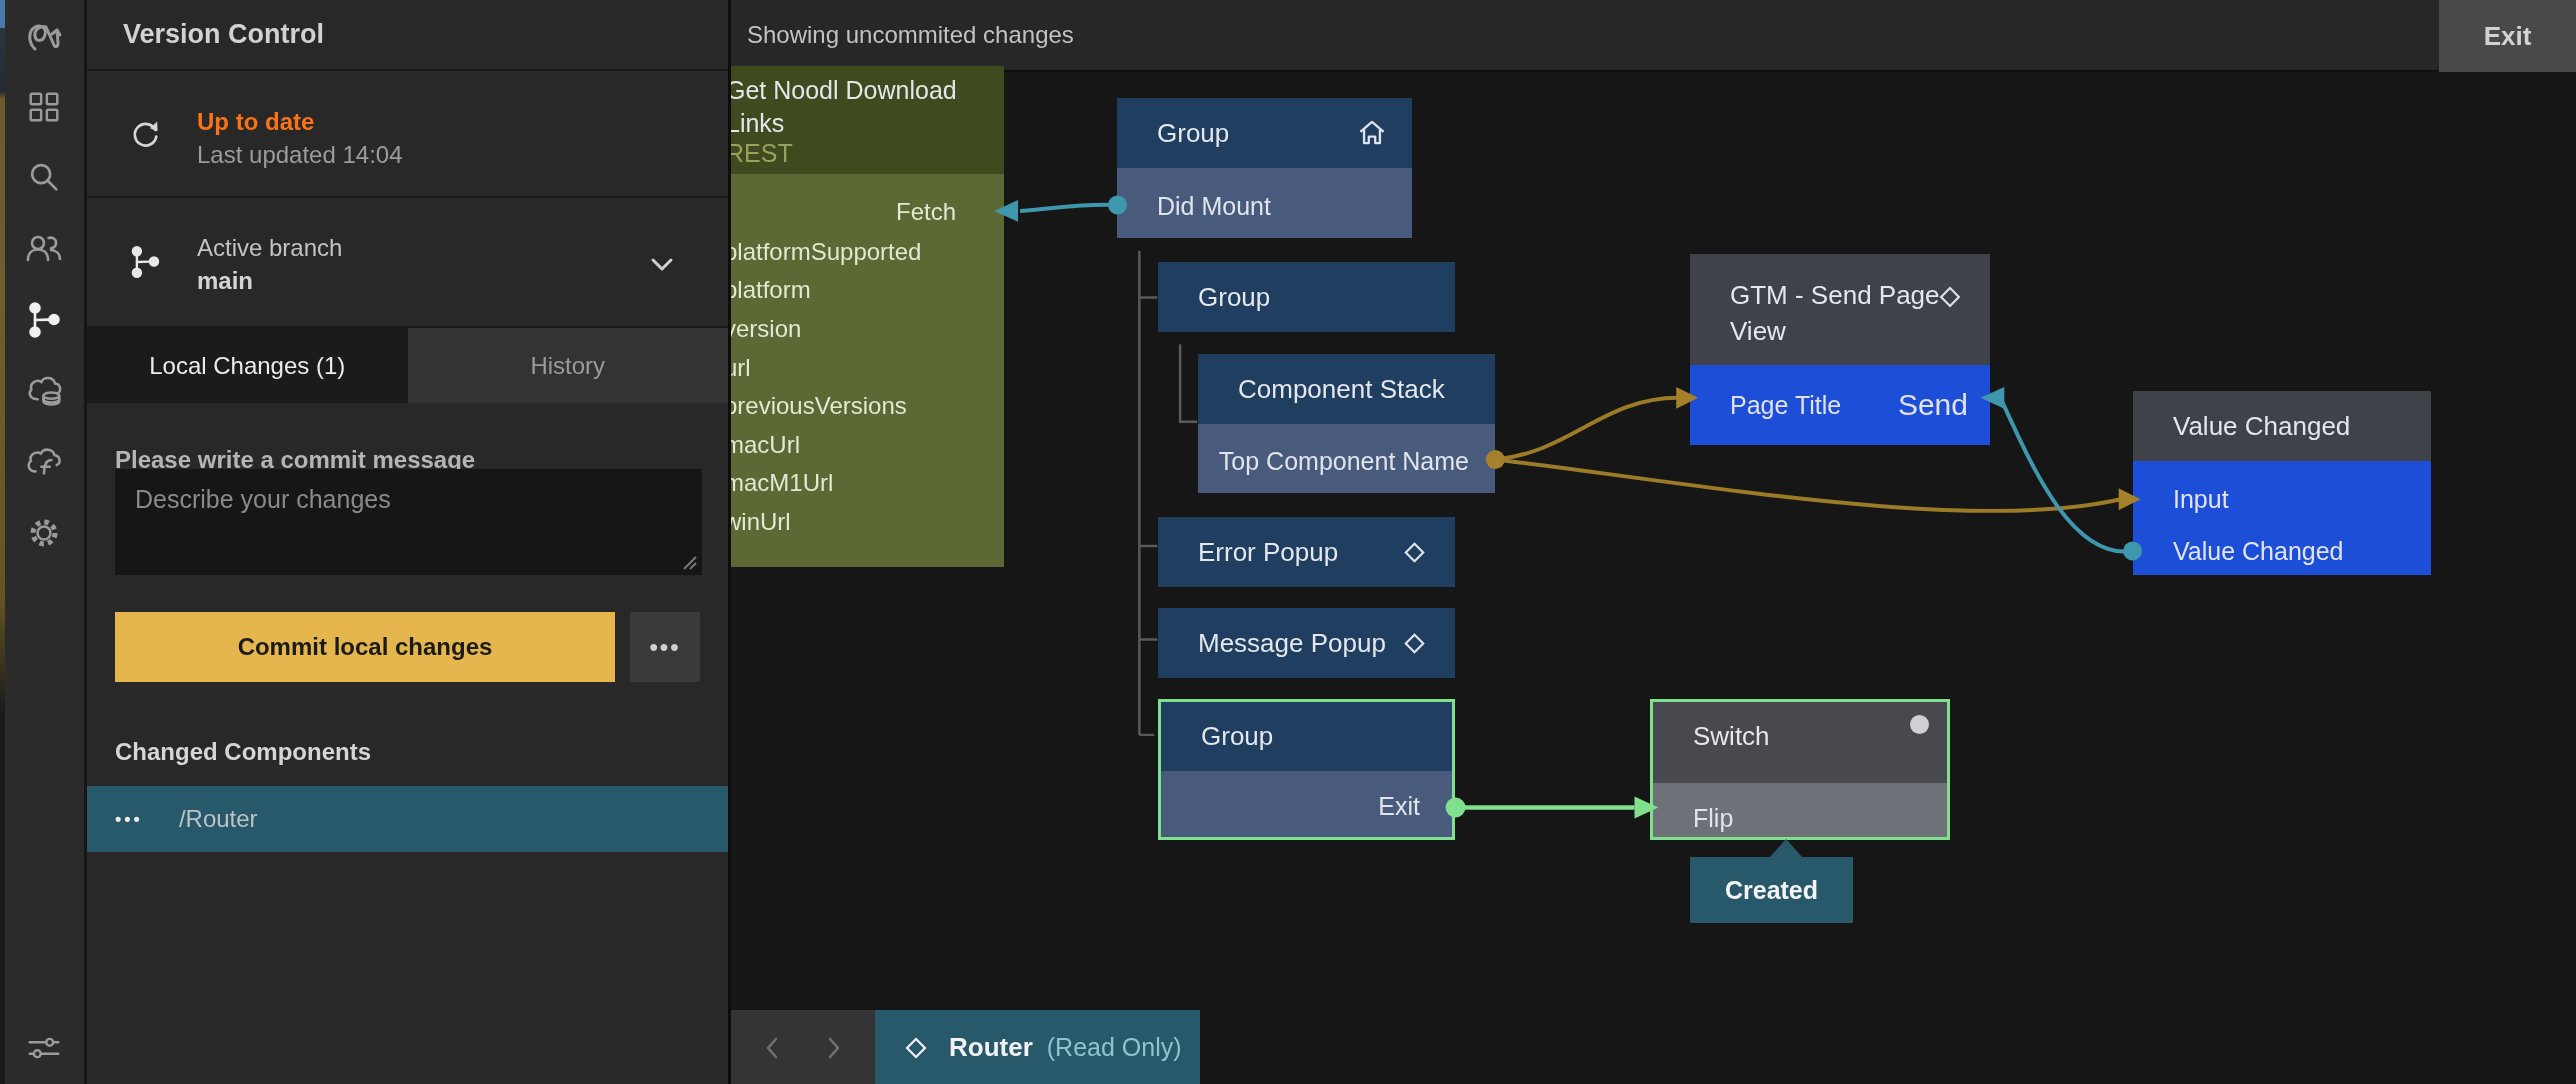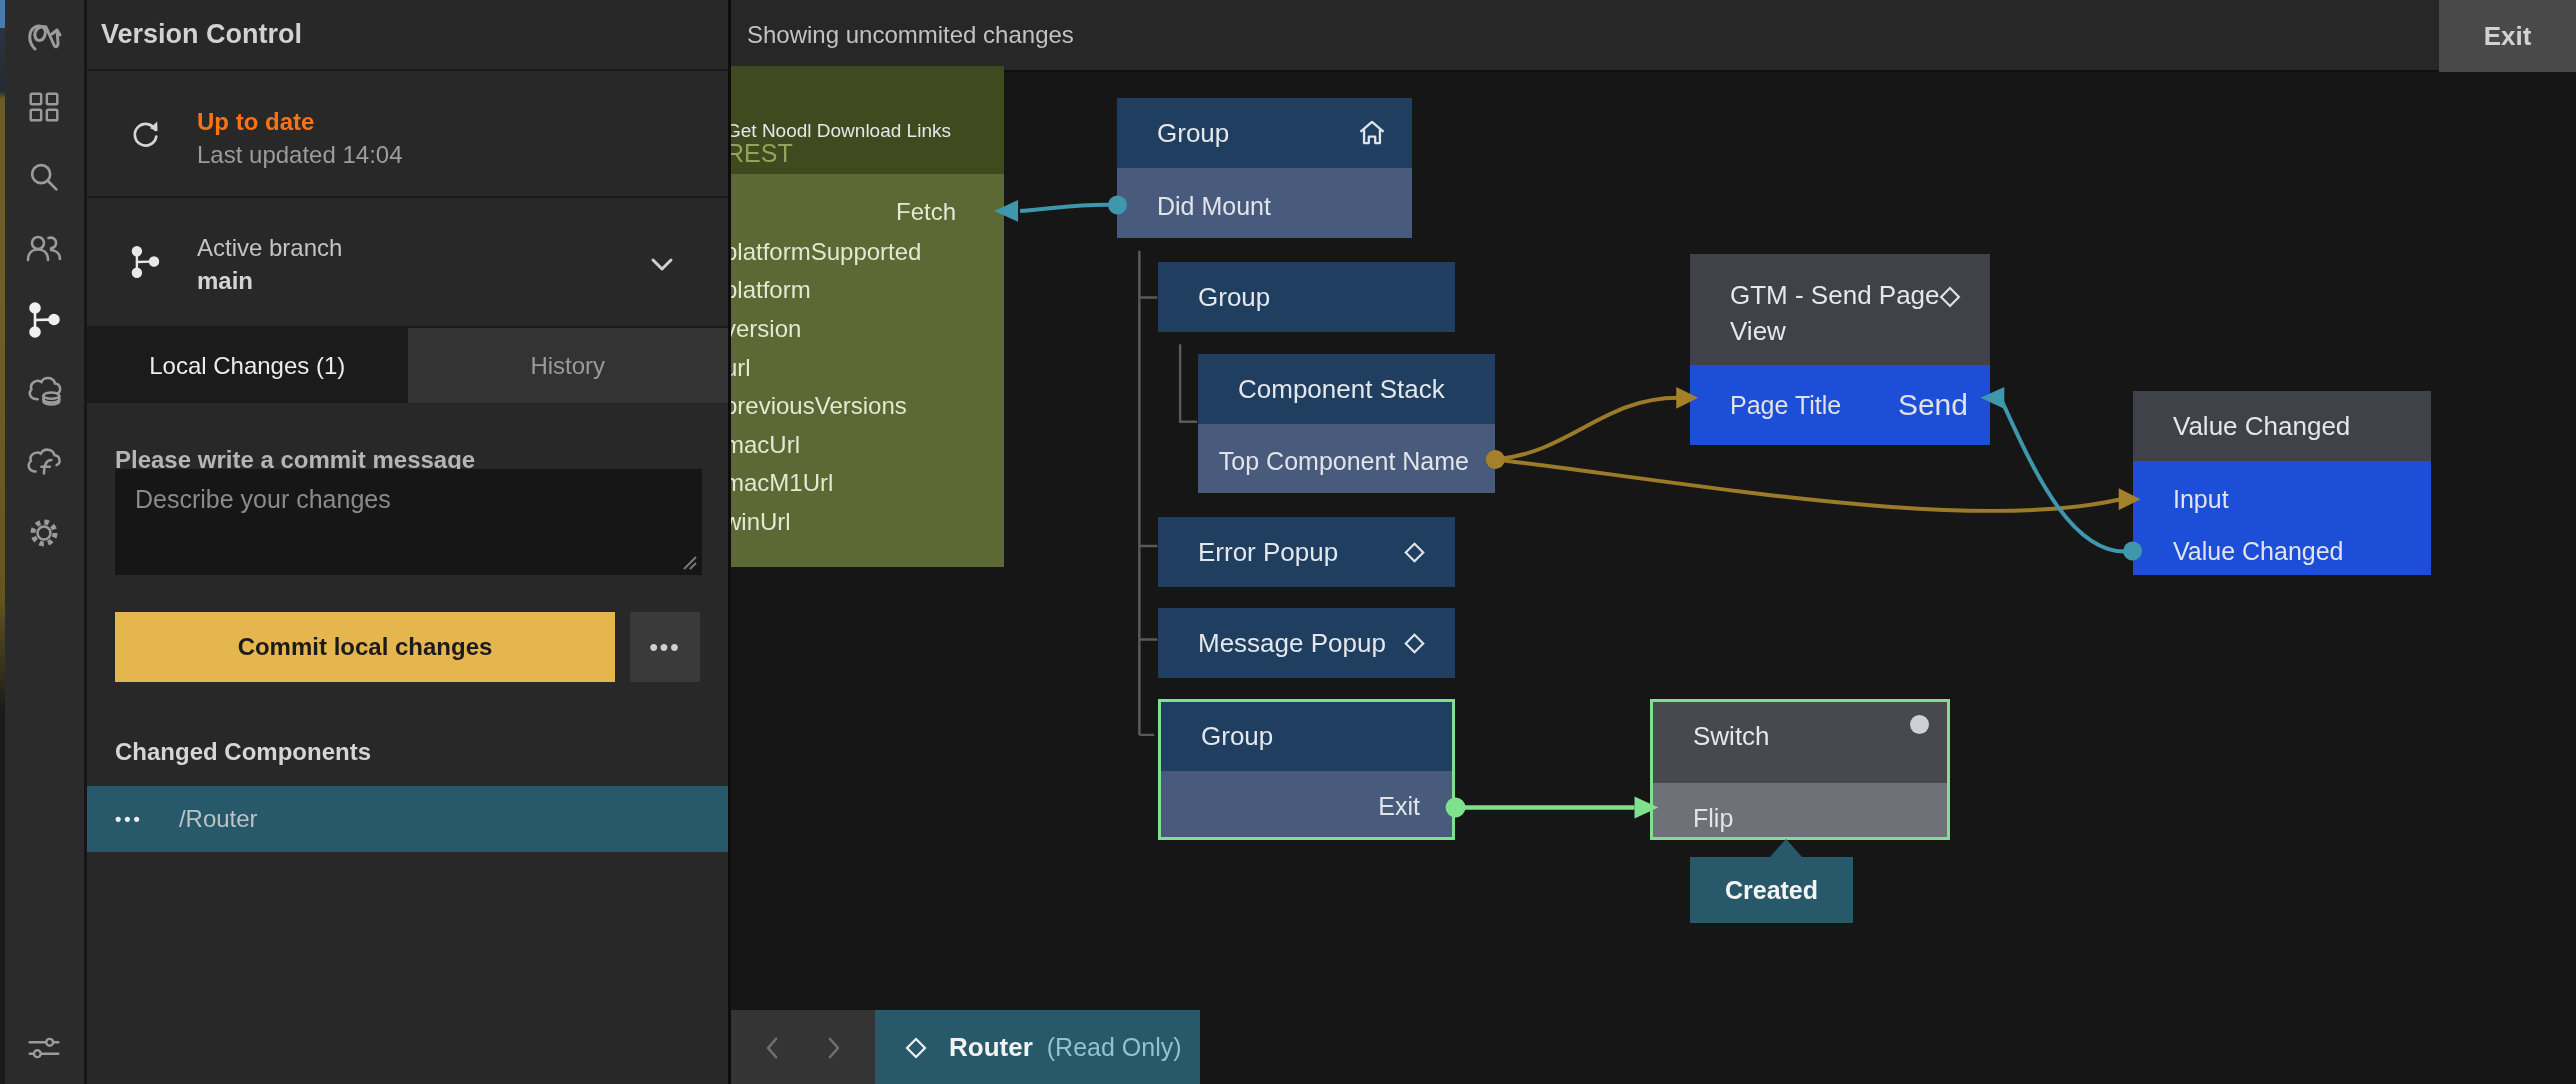--- a/index.html
+++ b/index.html
@@ -12,21 +12,21 @@
     background:linear-gradient(180deg,#4a79ab 0,#4a79ab 28px,#2b3542 28px,#242a31 91px,
                #6b5b2b 99px,#6f5e2c 298px,#645523 597px,#322d1c 676px,#1a1a1a 711px,#1a1a1a 100%);}
   .rail-icon{position:absolute;left:22px;width:44px;height:44px;display:flex;
              align-items:center;justify-content:center;}
   .rail svg{display:block;}
 
   
   .panel{position:absolute;left:84px;top:0;width:647px;height:1085px;background:#282828;
          border-left:3px solid #161616;border-right:3px solid #0d0d0d;box-sizing:border-box;z-index:5;}
   .panel-header{height:71px;border-bottom:2px solid #1a1a1a;box-sizing:border-box;
-                display:flex;align-items:center;padding-left:14px;}
+                display:flex;align-items:center;padding-left:36px;}
   .panel-title{font-size:27px;font-weight:bold;color:#d2d2d2;}
   .p-section{position:relative;border-bottom:2px solid #1a1a1a;box-sizing:border-box;}
   .sec-sync{height:127px;}
   .sec-branch{height:130px;}
   .sec-icon{position:absolute;left:40px;top:0;width:36px;height:100%;
             display:flex;align-items:center;}
   .sync-title{position:absolute;left:110px;top:37px;font-size:24px;font-weight:bold;color:#f97316;}
   .sync-sub{position:absolute;left:110px;top:70px;font-size:24px;color:#9c9c9c;}
   .branch-label{position:absolute;left:110px;top:36px;font-size:24px;color:#c3c3c3;}
   .branch-name{position:absolute;left:110px;top:69px;font-size:24px;font-weight:bold;color:#d4d4d4;}
@@ -164,21 +164,21 @@
           <circle cx="26" cy="14" r="3.6" fill="#2b2b2b"></circle>
         <line x1="5" y1="26" x2="35" y2="26"></line>
           <circle cx="13" cy="26" r="3.6" fill="#2b2b2b"></circle>
       </svg>
     </div>
   </div>
   <div class="edge-strip"></div>
 
   <div class="node" style="left:731px;top:66px;width:273px;height:501px;">
     <div class="n-head olive-h" style="height:108px;">
-      <div class="n-title" style="position:absolute;left:-5px;top:8px;width:260px;white-space:normal;font-size:19px;line-height:33px;margin-top:40px;">Get Noodl Download Links</div>
+      <div class="n-title" style="position:absolute;left:-5px;top:8px;width:260px;white-space:normal;font-size:25px;line-height:33px;">Get Noodl Download Links</div>
       <div style="position:absolute;left:-5px;top:73px;font-size:25px;color:#97a35b;">REST</div>
     </div>
     <div class="n-body olive-b" style="height:393px;">
       <span class="port rest-port" style="right:48px;top:25px;">Fetch</span>
       <span class="port rest-port" style="left:-7px;top:65px;">platformSupported</span>
       <span class="port rest-port" style="left:-7px;top:103px;">platform</span>
       <span class="port rest-port" style="left:-7px;top:142px;">version</span>
       <span class="port rest-port" style="left:-7px;top:181px;">url</span>
       <span class="port rest-port" style="left:-7px;top:219px;">previousVersions</span>
       <span class="port rest-port" style="left:-7px;top:258px;">macUrl</span>

